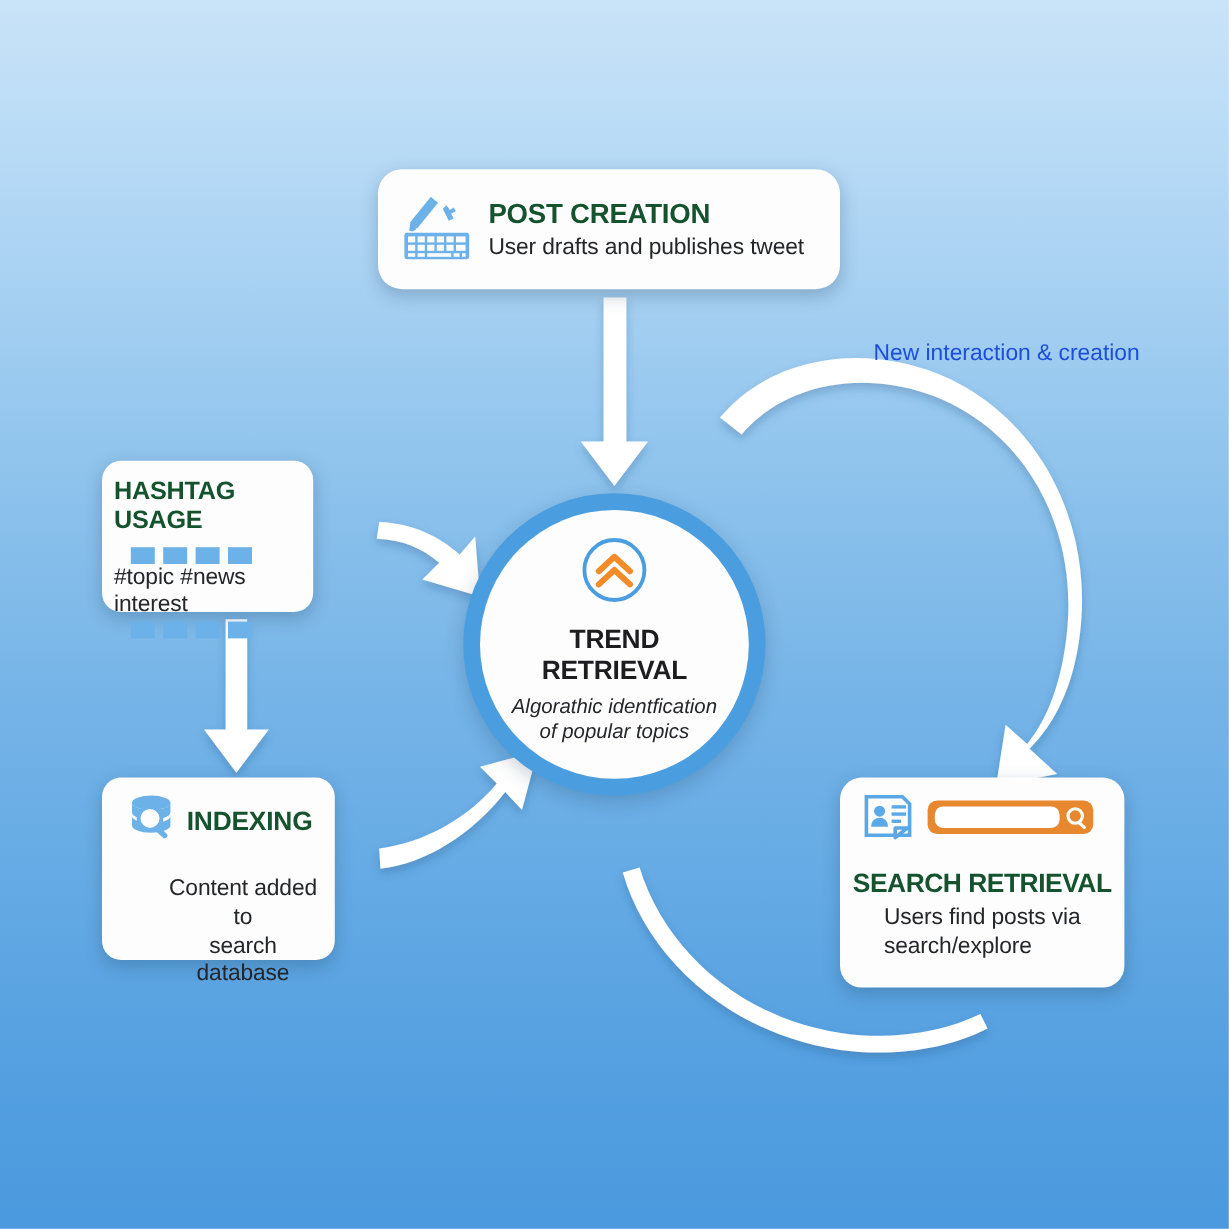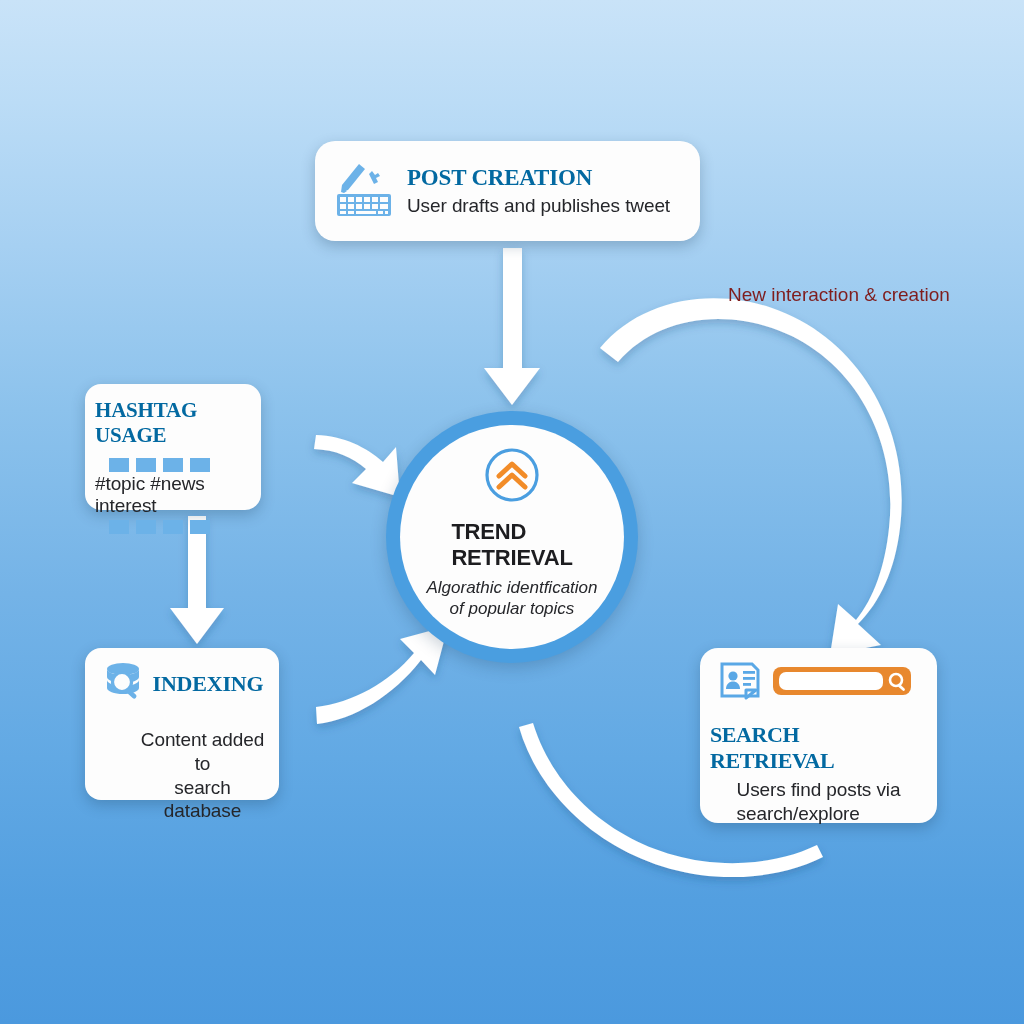--- a/index.html
+++ b/index.html
@@ -39,23 +39,22 @@
   
   .card {
     position: absolute;
     background: #fdfdfd;
     border-radius: 18px;
     box-shadow: 0 5px 14px rgba(20,50,80,.25);
     box-sizing: border-box;
   }
   .card-title {
     font-weight: bold;
-    color: #0369a1;
+    color: #14532d;
     letter-spacing: -0.2px;
-    font-family: Liberation Serif, serif;
   }
   .card-desc {
     color: #25262a;
     letter-spacing: -0.1px;
   }
 
   
   #card-post {
     left: 315px; top: 141px;
     width: 385px; height: 100px;
@@ -129,34 +128,34 @@
     width: 224px; height: 224px;
     border-radius: 50%;
     background: #fdfdfd;
     display: flex; flex-direction: column;
     align-items: center; justify-content: flex-start;
     padding-top: 22px;
     box-sizing: border-box;
   }
   #hub-title {
     font-size: 22px; font-weight: bold; color: #1d1d20;
-    line-height: 1.16; margin-top: 12px;
+    text-align: center; line-height: 1.16; margin-top: 12px;
     letter-spacing: -0.2px;
   }
   #hub-desc {
     font-size: 17px; color: #25262a; text-align: center;
     line-height: 1.22; margin-top: 8px; font-style: italic;
   }
 
   
   #edge-label {
     position: absolute;
     left: 728px; top: 284px;
     font-size: 19px;
-    color: #7f1d1d;
+    color: #1d4ed8;
     white-space: nowrap;
   }
 </style>
 </head>
 <body>
 
 <div id="stage">
 
   <svg class="arrows" viewBox="0 0 1024 1024">
     <defs>

